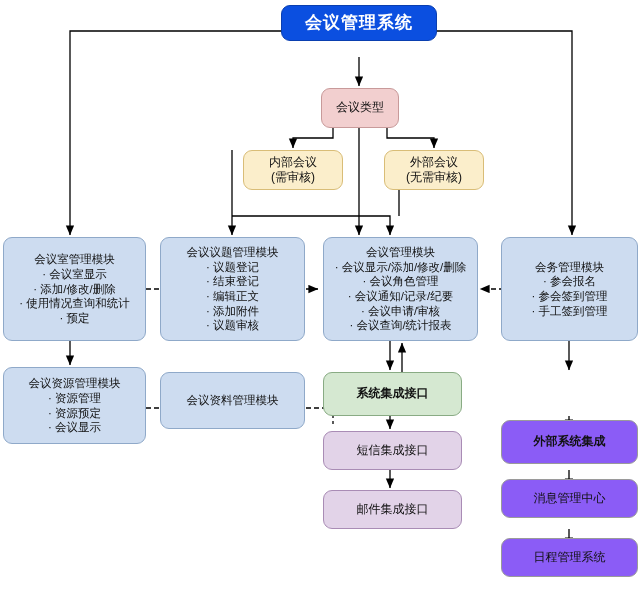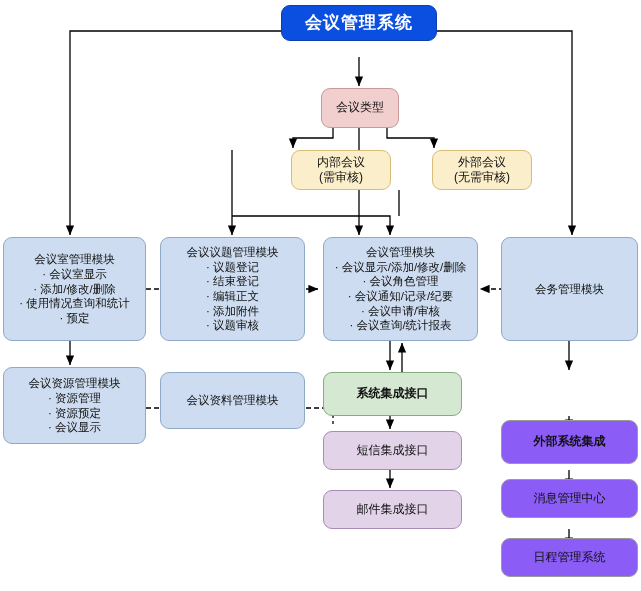--- a/index.html
+++ b/index.html
@@ -60,21 +60,20 @@
   }
   .kind-type {
     background: #f2cfcf;
     border: 1px solid #c89a9a;
     font-size: 12px;
   }
   .kind-meeting {
     background: #fbeecb;
     border: 1px solid #d9bd77;
     font-size: 12px;
-    margin-left: 48px;
   }
   .kind-module {
     background: #cddcf0;
     border: 1px solid #8fa9c9;
     font-size: 11.5px;
   }
   .kind-integration {
     background: #d5e8d1;
     border: 1px solid #89ab84;
     font-size: 12px;
@@ -172,20 +171,25 @@
         <div class="bullets">
           <span class="bullet">· <span>会议显示/添加/修改/删除</span></span>
           <span class="bullet">· <span>会议角色管理</span></span>
           <span class="bullet">· <span>会议通知/记录/纪要</span></span>
           <span class="bullet">· <span>会议申请/审核</span></span>
           <span class="bullet">· <span>会议查询/统计报表</span></span>
         </div>
       </div>
       <div class="node kind-module" style="left: 501px; top: 237px; width: 137px; height: 104px;">
         <div class="title">会务管理模块</div>
+        <div class="bullets">
+          <span class="bullet">· <span>参会报名</span></span>
+          <span class="bullet">· <span>参会签到管理</span></span>
+          <span class="bullet">· <span>手工签到管理</span></span>
+        </div>
       </div>
       <div class="node kind-module" style="left: 3px; top: 367px; width: 143px; height: 77px;">
         <div class="title">会议资源管理模块</div>
         <div class="bullets">
           <span class="bullet">· <span>资源管理</span></span>
           <span class="bullet">· <span>资源预定</span></span>
           <span class="bullet">· <span>会议显示</span></span>
         </div>
       </div>
       <div class="node kind-module" style="left: 160px; top: 372px; width: 145px; height: 57px;">

